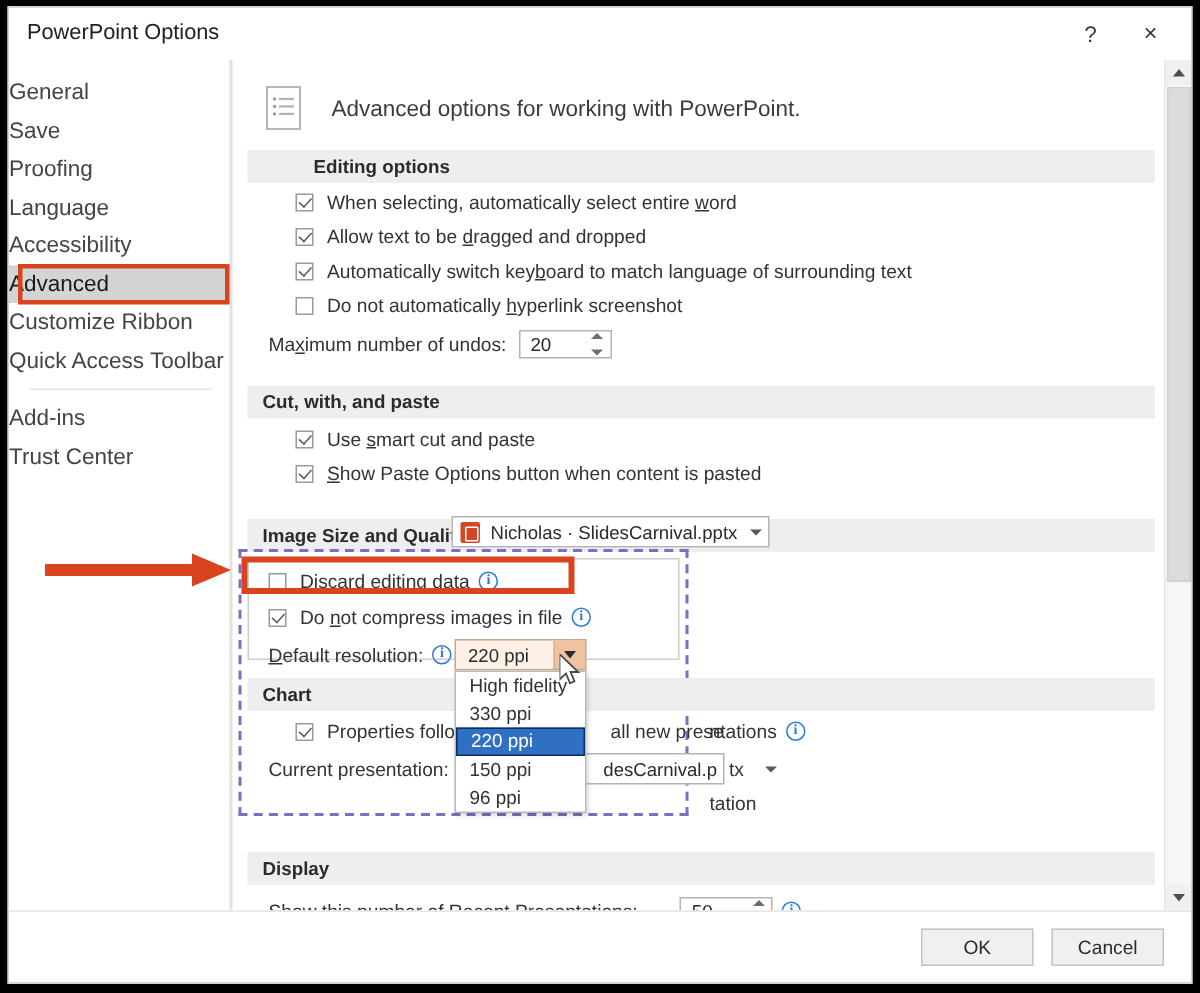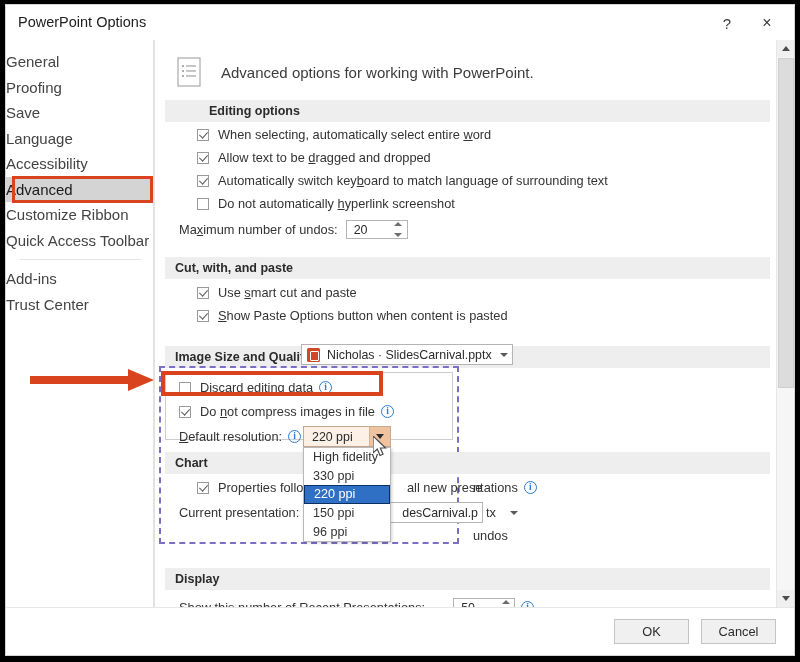--- a/index.html
+++ b/index.html
@@ -295,22 +295,22 @@
     <div id="titlebar">
       <div id="title-text">PowerPoint Options</div>
       <div class="titlebtn" id="help-btn">?</div>
       <div class="titlebtn" id="close-btn">×</div>
     </div>
 
     <div id="content">
 
       <div id="sidebar">
         <div class="nav-item">General</div>
+        <div class="nav-item">Save</div>
         <div class="nav-item">Proofing</div>
-        <div class="nav-item">Save</div>
         <div class="nav-item">Language</div>
         <div class="nav-item">Accessibility</div>
         <div class="nav-item selected">Advanced</div>
         <div class="nav-item">Customize Ribbon</div>
         <div class="nav-item">Quick Access Toolbar</div>
         <div class="nav-sep"></div>
         <div class="nav-item">Add-ins</div>
         <div class="nav-item">Trust Center</div>
       </div>
 
@@ -428,21 +428,21 @@
             <span>Current presentation:</span>
           </div>
           <div class="filecombo" style="position:absolute; left:150px; top:462px; width:178px; justify-content:flex-end;">
             <span>desCarnival.p</span>
           </div>
           <div class="row" style="left:331px; top:465px;">
             <span>tx</span>
             <span class="combo-caret" style="margin-left:14px;"></span>
           </div>
           <div class="row" style="left:318px; top:488px;">
-            <span>undos</span>
+            <span>tation</span>
           </div>
 
           <div class="section-bar" style="top:528px;">Display</div>
 
           <div class="row" style="left:24px; top:558px;">
             <span>Show this number of <span class="u">R</span>ecent Presentations:</span>
             <span class="spin" style="margin-left:28px;">
               <span class="val">50</span>
               <span class="arrows">
                   <i class="up"></i>

